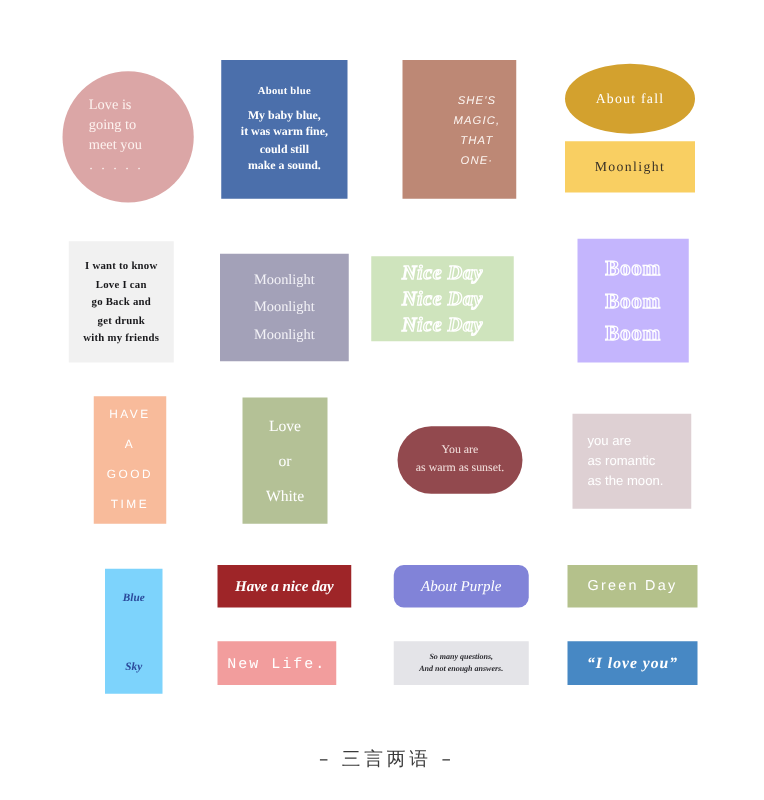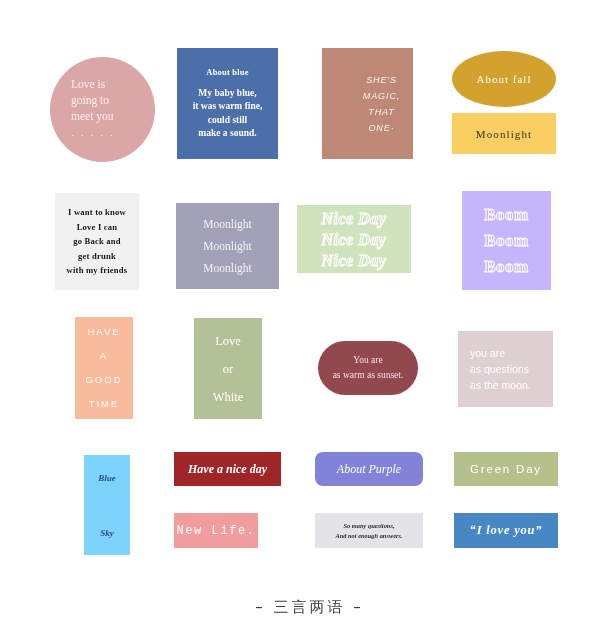--- a/index.html
+++ b/index.html
@@ -211,21 +211,21 @@
   #c-greenday {
     left: 454px; top: 452px; width: 104px; height: 34px;
     background: #b4c18b;
     color: #ffffff;
     font-family: "Liberation Sans", sans-serif;
     font-size: 11.5px;
     letter-spacing: 1.8px;
   }
 
   #c-newlife {
-    left: 174px; top: 513px; width: 84px; height: 35px;
+    left: 174px; top: 513px; width: 95px; height: 35px;
     background: #f29d9d;
     color: #ffffff;
     font-family: "Liberation Mono", monospace;
     font-size: 12px;
     letter-spacing: 1.6px;
   }
 
   #c-questions {
     left: 315px; top: 513px; width: 108px; height: 35px;
     background: #e4e4e8;
@@ -334,21 +334,21 @@
     <span class="line">White</span>
   </div>
 
   <div class="card" id="c-sunset">
     <span class="line">You are</span>
     <span class="line">as warm as sunset.</span>
   </div>
 
   <div class="card" id="c-romantic">
     <span class="line">you are</span>
-    <span class="line">as questions</span>
+    <span class="line">as romantic</span>
     <span class="line">as the moon.</span>
   </div>
 
   <div class="card" id="c-lovebluesky">
     <span class="line">Love</span>
     <span class="line">Blue</span>
     <span class="line">Sky</span>
     <span class="line">Music</span>
   </div>
 

